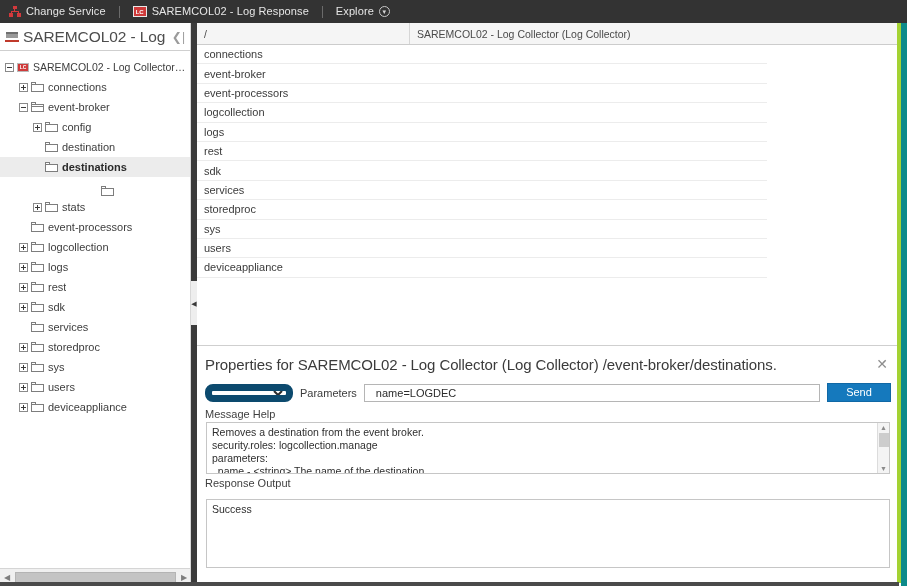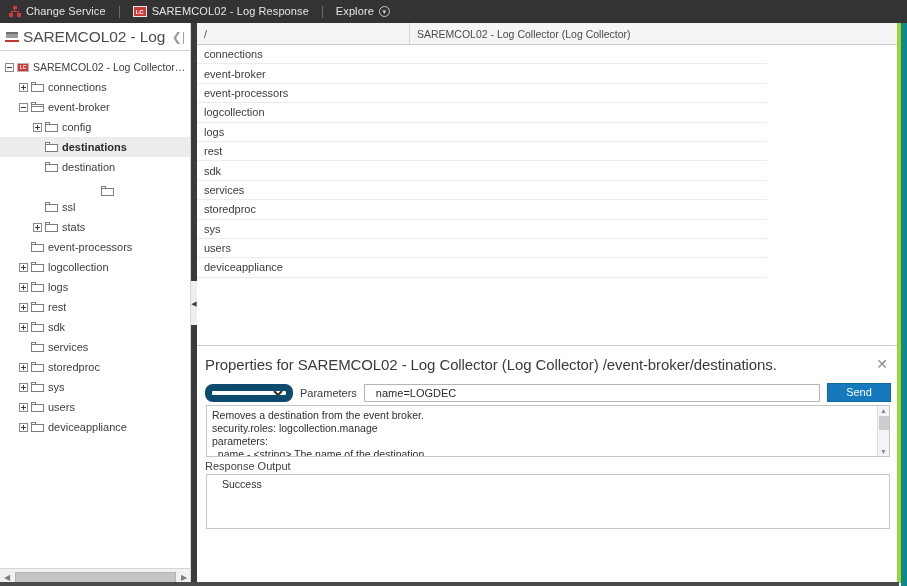--- a/index.html
+++ b/index.html
@@ -286,22 +286,22 @@
     display: flex; flex-direction: column; align-items: center;
     justify-content: space-between; padding: 1px 0;
   }
   .vs-arrow { font-size: 7px; color: #8b8b8b; line-height: 1; cursor: pointer; }
   .vs-track { flex: 1 1 auto; width: 10px; position: relative; }
   .vs-thumb {
     position: absolute; left: 0; top: 2px; width: 10px; height: 14px;
     background: #cdcdcd;
   }
   .resp-wrap {
-    margin: 0 9px 0 9px; height: 55px;
-    border: 1px solid #c6c6c6; background: #ffffff; padding-left: 10px;
+    margin: 8px 9px 0 9px; height: 69px;
+    border: 1px solid #c6c6c6; background: #ffffff;
   }
   .resp-text {
     font-size: 10.5px; color: #2e2e2e; padding: 3px 5px; line-height: 13px;
   }
 
   
   .edge-green {
     position: absolute; right: 6px; top: 23px;
     width: 4px; height: 560px; background: #a4d233;
   }
@@ -381,51 +381,43 @@
             <span class="tree-label">event-broker</span>
           </div>
           <div class="tree-row" style="padding-left: 33px;">
             <span class="expander plus"></span>
             <span class="icon-folder">
               <span class="tab"></span>
               <span class="body"></span>
             </span>
             <span class="tree-label">config</span>
           </div>
+          <div class="tree-row" style="padding-left: 33px;">
+            <span class="expander none"></span>
+            <span class="icon-folder">
+              <span class="tab"></span>
+              <span class="body"></span>
+            </span>
+            <span class="tree-label">destination</span>
+          </div>
           <div class="tree-row selected" style="padding-left: 33px;">
             <span class="expander none"></span>
             <span class="icon-folder">
               <span class="tab"></span>
               <span class="body"></span>
             </span>
             <span class="tree-label">destinations</span>
           </div>
-          <div class="tree-row" style="padding-left: 33px;">
-            <span class="expander none"></span>
-            <span class="icon-folder">
-              <span class="tab"></span>
-              <span class="body"></span>
-            </span>
-            <span class="tree-label">destination</span>
-          </div>
           <div class="tree-row" style="padding-left: 33px; flex-direction: column;">
             <span class="expander none"></span>
             <span class="icon-folder">
               <span class="tab"></span>
               <span class="body"></span>
             </span>
             <span class="tree-label">sources</span>
-          </div>
-          <div class="tree-row" style="padding-left: 33px;">
-            <span class="expander none"></span>
-            <span class="icon-folder">
-              <span class="tab"></span>
-              <span class="body"></span>
-            </span>
-            <span class="tree-label">ssl</span>
           </div>
           <div class="tree-row" style="padding-left: 33px;">
             <span class="expander plus"></span>
             <span class="icon-folder">
               <span class="tab"></span>
               <span class="body"></span>
             </span>
             <span class="tree-label">stats</span>
           </div>
           <div class="tree-row" style="padding-left: 19px;">
@@ -573,20 +565,21 @@
       <div class="props-close">✕</div>
     </div>
 
     <div class="props-controls">
       <select class="cmd-select" id="cmd-select"><option value="remove">remove</option></select>
       <span class="params-label">Parameters</span>
       <input class="params-input" type="text" id="params-input" value="name=LOGDEC" style="">
       <button class="send-btn">Send</button>
     </div>
 
+    <div class="field-label">Message Help</div>
     <div class="msg-help-wrap">
       <div class="msg-help">Removes a destination from the event broker.
 security.roles: logcollection.manage
 parameters:
   name - &lt;string&gt; The name of the destination</div>
       <div class="vscroll">
         <span class="vs-arrow">▲</span>
         <span class="vs-track">
             <span class="vs-thumb"></span>
           </span>

